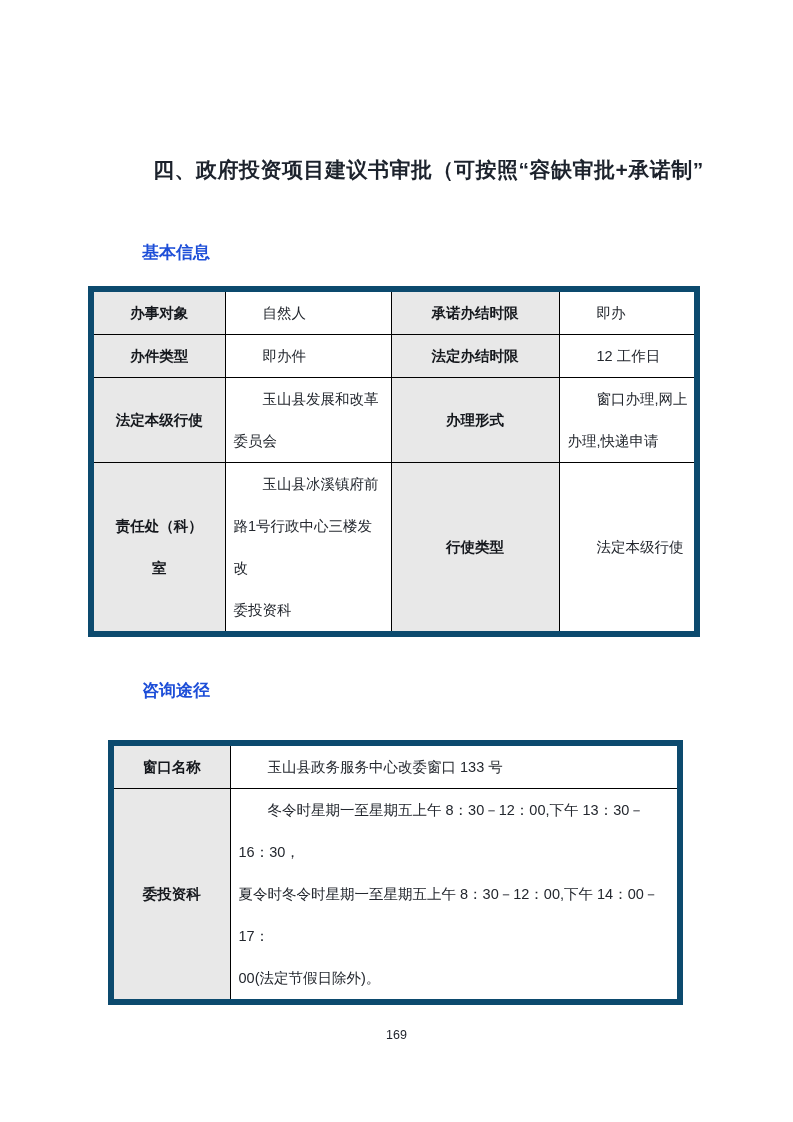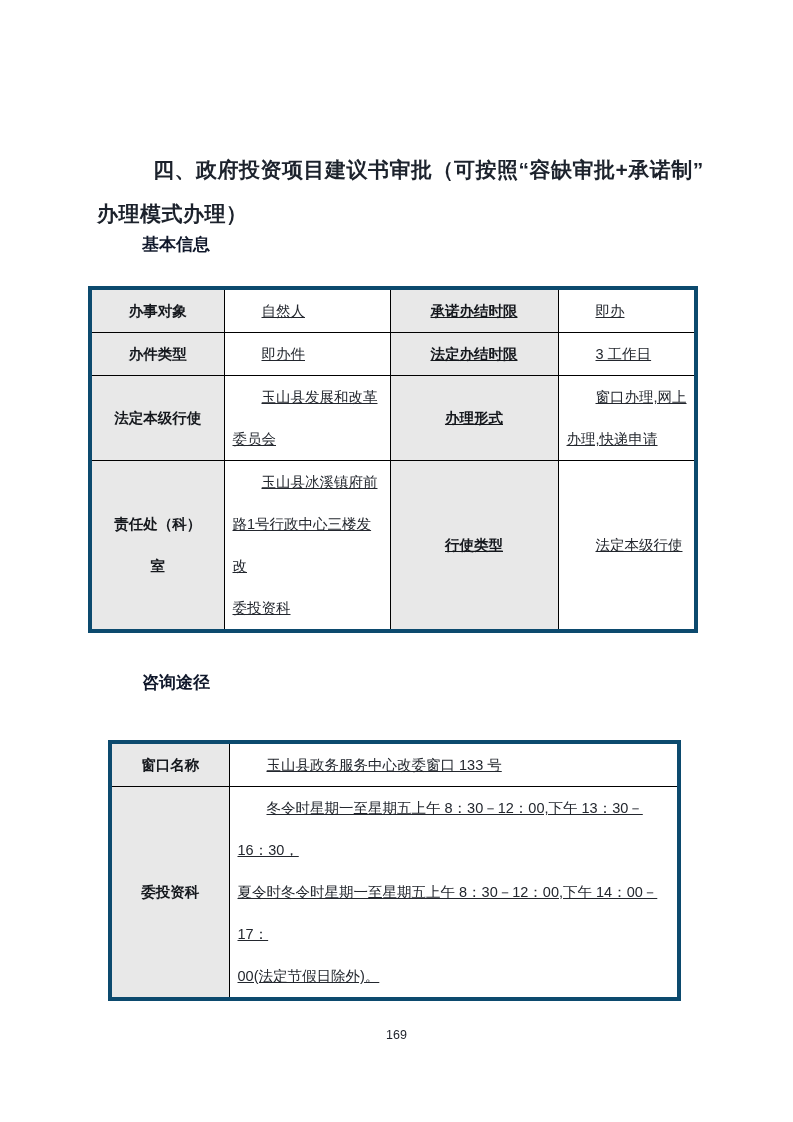--- a/index.html
+++ b/index.html
@@ -17,57 +17,57 @@
   .doc-title {
     position:absolute; top:148px; left:97px; width:620px;
     font-size:21px; font-weight:bold; line-height:44px;
     color:#1c222c; letter-spacing:0.5px;
   }
   .doc-title .line1 { padding-left:43px;text-align:center; }
 
   
   .section-heading {
     position:absolute; left:142px;
-    font-size:17px; font-weight:bold; color:#0f172a;
+    font-size:17px; font-weight:bold; color:#1d4ed8;margin-top:8px;
   }
   .heading-basic { top:233px; }
   .heading-consult { top:671px; }
 
   
   table { border-collapse:collapse; table-layout:fixed; background:#fff; }
   td {
     border:1px solid #000;
     font-size:14.5px;
     line-height:42px;
     vertical-align:middle;
     white-space:pre-line;
     overflow:hidden;
   }
-  .tbl { position:absolute; border:4px solid #0c4a6e; }
+  .tbl { position:absolute; border:6px solid #0c4a6e; }
   .tbl-basic { left:88px; top:286px; width:606px; }
   .tbl-consult { left:108px; top:740px; width:569px; }
 
   .lbl {
     background:#e8e8e8;
     font-weight:bold;
     text-align:center;
     color:#15181d;
   }
   .val {
     text-align:left;
     padding:0 6px 0 8px;
     color:#23272e;
   }
-  .ind2 { text-indent:2em;text-decoration:underline; }
+  .ind2 { text-indent:2em; }
   .indsm { text-indent:0.5em; }
 
   
   .tbl-basic .c1 { width:134px; }
   .tbl-basic .c2 { width:166px; }
-  .tbl-basic .c3 { width:168px;text-decoration:underline; }
+  .tbl-basic .c3 { width:168px; }
   .tbl-basic .c4 { width:138px; }
   .tbl-basic .r1 { height:41px; }
   .tbl-basic .r2 { height:41px; }
   .tbl-basic .r3 { height:83px; }
   .tbl-basic .r4 { height:122px; }
 
   
   .tbl-consult .c1 { width:119px; }
   .tbl-consult .c2 { width:450px; }
   .tbl-consult .r1 { height:41px; }
@@ -81,38 +81,37 @@
     text-align:center; font-size:12.5px; color:#1d2129;
   }
 </style>
 </head>
 <body>
 
 <div class="page">
 
   <div class="doc-title">
     <div class="line1">四、政府投资项目建议书审批（可按照“容缺审批+承诺制”</div>
-    <div class="line2">办理模式办理）</div>
   </div>
 
   <div class="section-heading heading-basic">基本信息</div>
 
   <table class="tbl tbl-basic">
     <tbody>
         <tr class="r1">
       <td class="lbl c1">办事对象</td>
       <td class="val ind2 c2">自然人</td>
       <td class="lbl c3">承诺办结时限</td>
       <td class="val ind2 c4">即办</td>
     </tr>
     <tr class="r2">
       <td class="lbl c1">办件类型</td>
       <td class="val ind2 c2">即办件</td>
       <td class="lbl c3">法定办结时限</td>
-      <td class="val ind2 c4">3 工作日</td>
+      <td class="val ind2 c4">12 工作日</td>
     </tr>
     <tr class="r3">
       <td class="lbl c1">法定本级行使</td>
       <td class="val ind2 c2">玉山县发展和改革
 委员会</td>
       <td class="lbl c3">办理形式</td>
       <td class="val ind2 c4">窗口办理,网上
 办理,快递申请</td>
     </tr>
     <tr class="r4">

